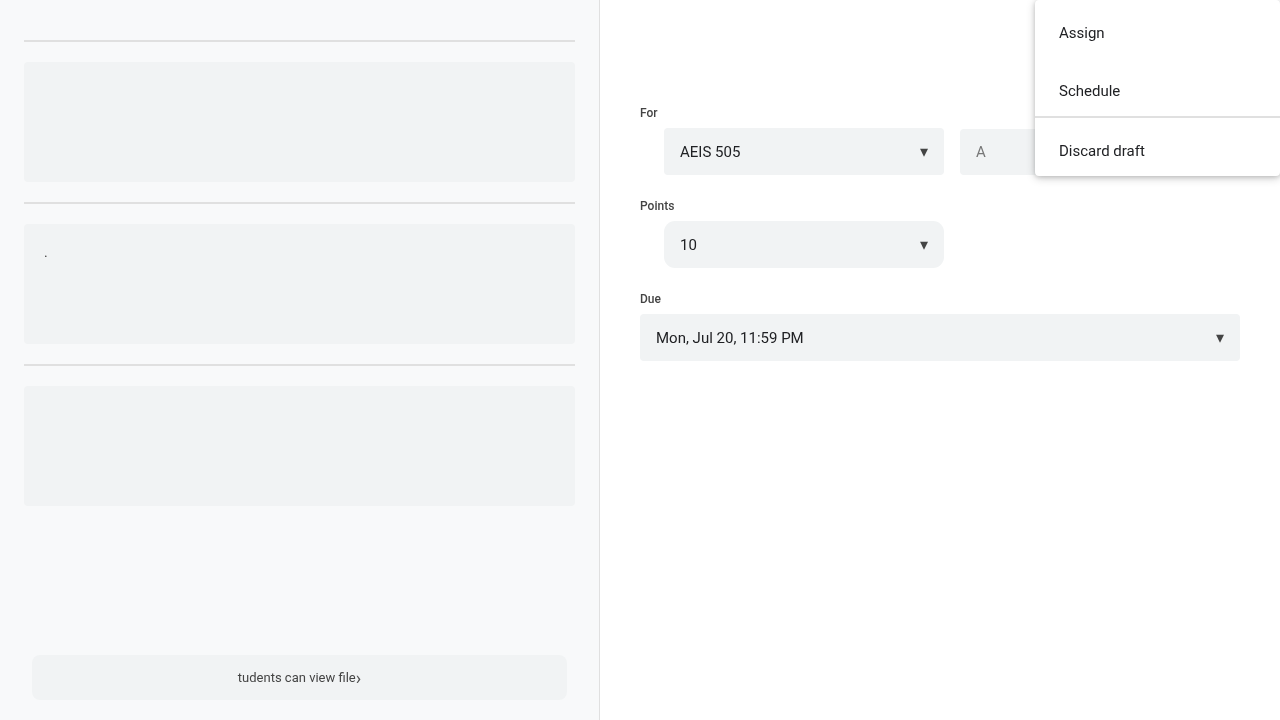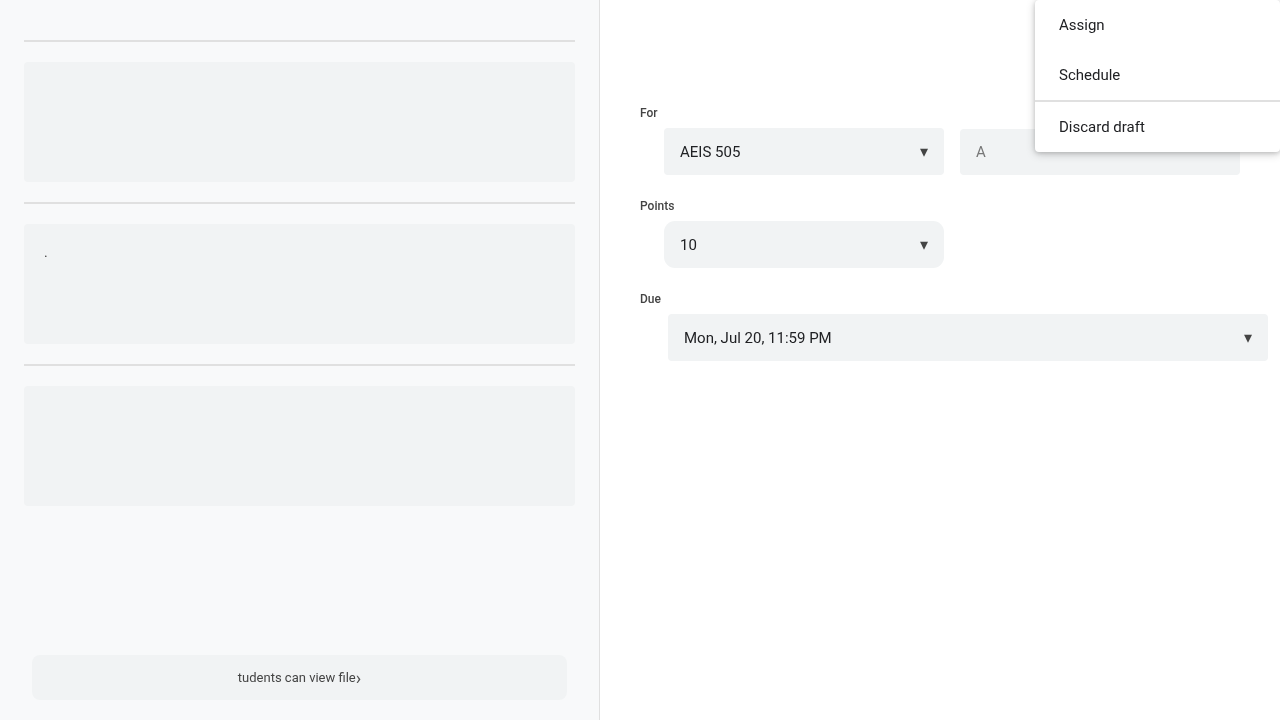--- a/index.html
+++ b/index.html
@@ -120,20 +120,21 @@
       z-index: 100;
       overflow: hidden;
     }
 
     .dropdown-item {
       padding: 16px 24px;
       font-size: 15px;
       color: #202124;
       cursor: pointer;
       display: flex;
+      margin-top: 8px;
     }
 
     .dropdown-divider {
       height: 1px;
       background: #e0e0e0;
       margin: 0;
     }
 
     .dropdown-item.save-draft {
       background: #f1f3f4;
@@ -192,21 +193,20 @@
       width: 100%;
       background: #f1f3f4;
       border-radius: 4px;
       padding: 14px 16px;
       font-size: 15px;
       color: #202124;
       display: flex;
       align-items: center;
       justify-content: space-between;
       cursor: pointer;
-      margin-left: 28px;
     }
 
     
     .plus-icon {
       color: #d93025;
       font-size: 20px;
       font-weight: bold;
       margin-right: 8px;
     }
 

